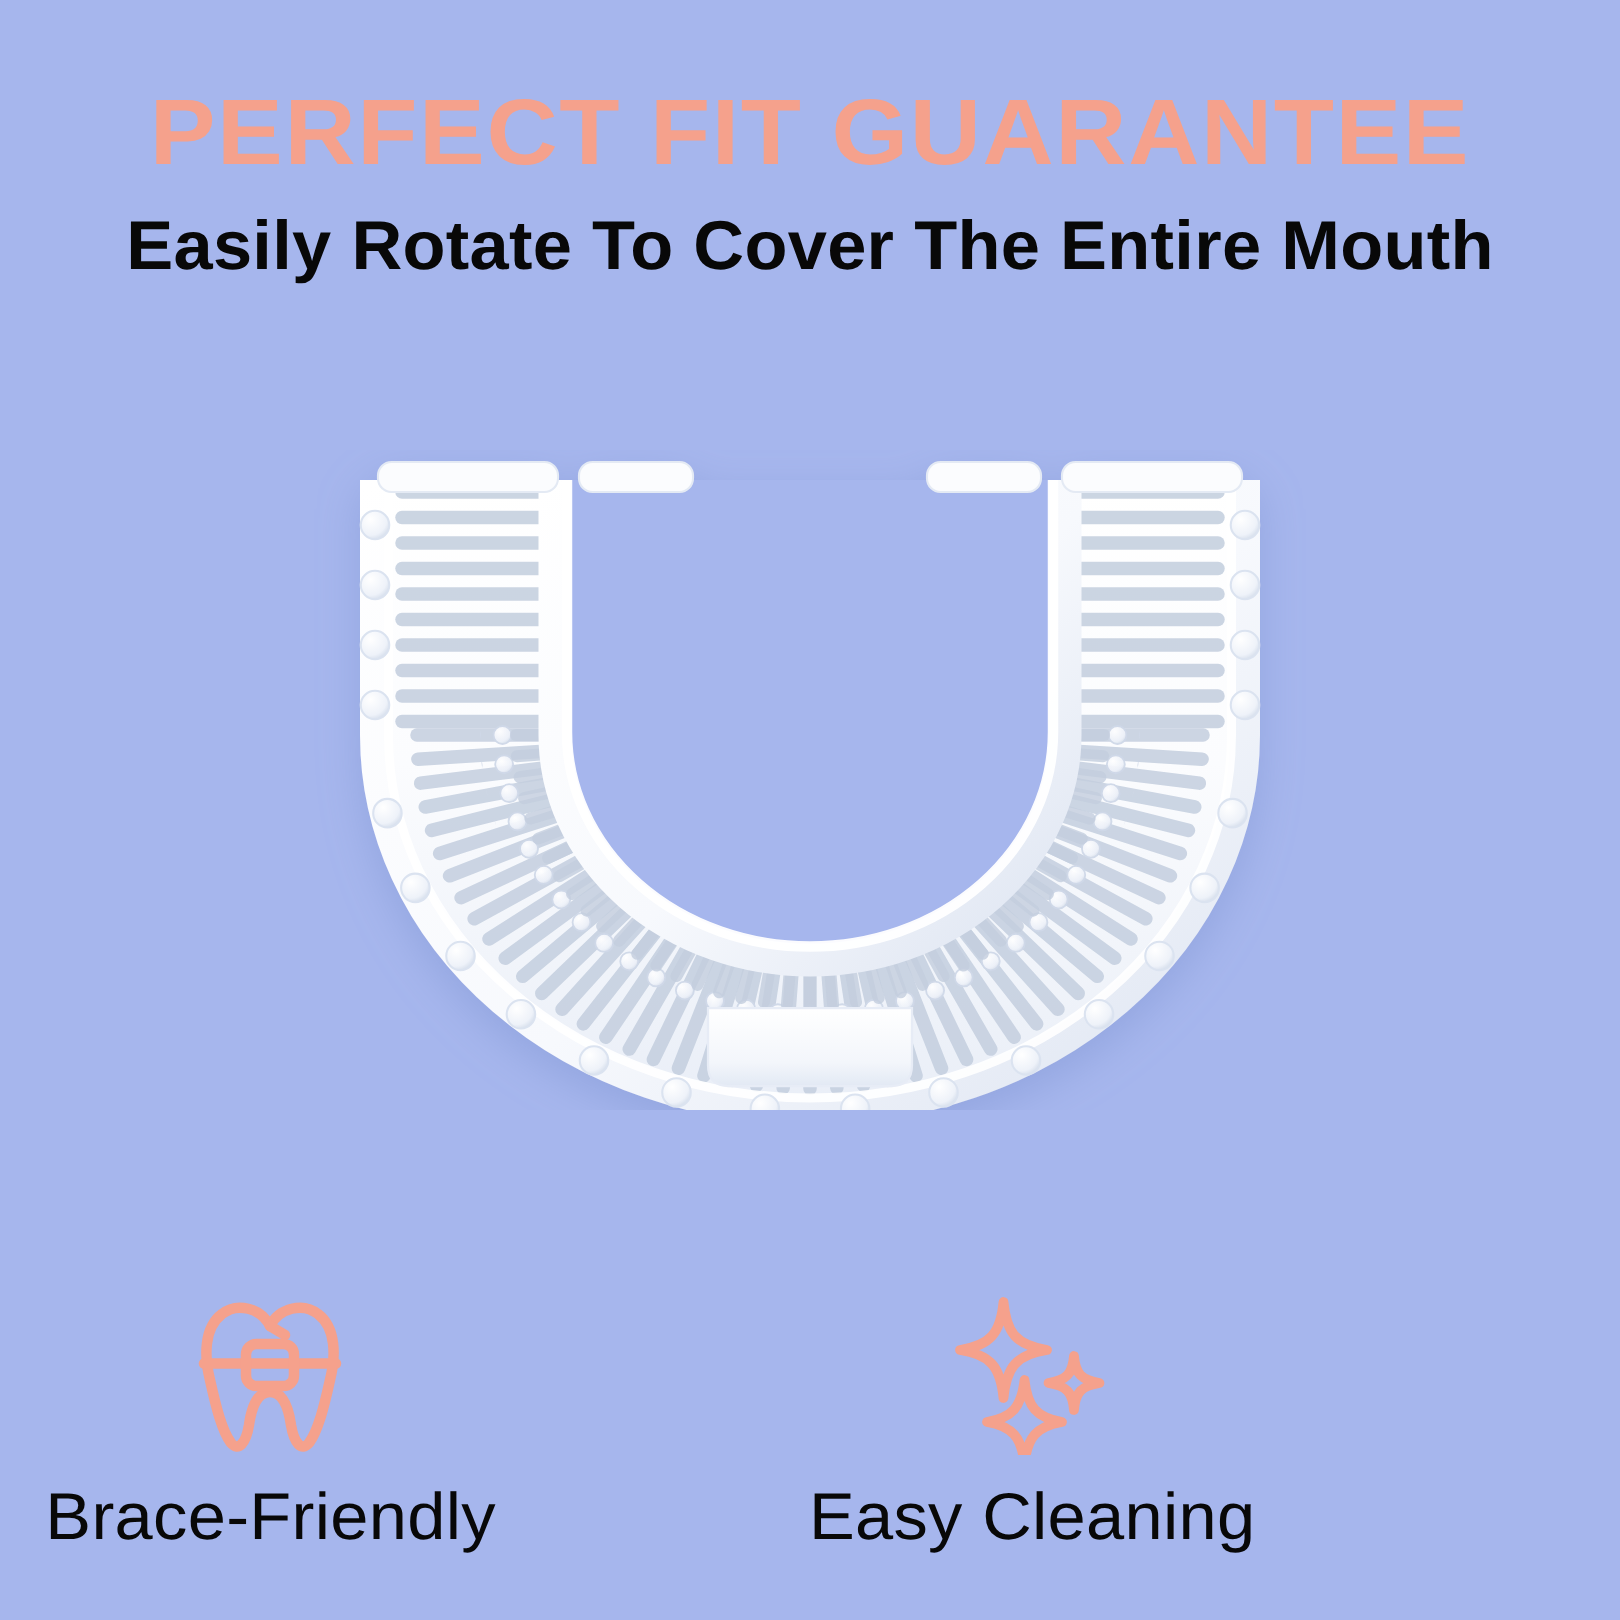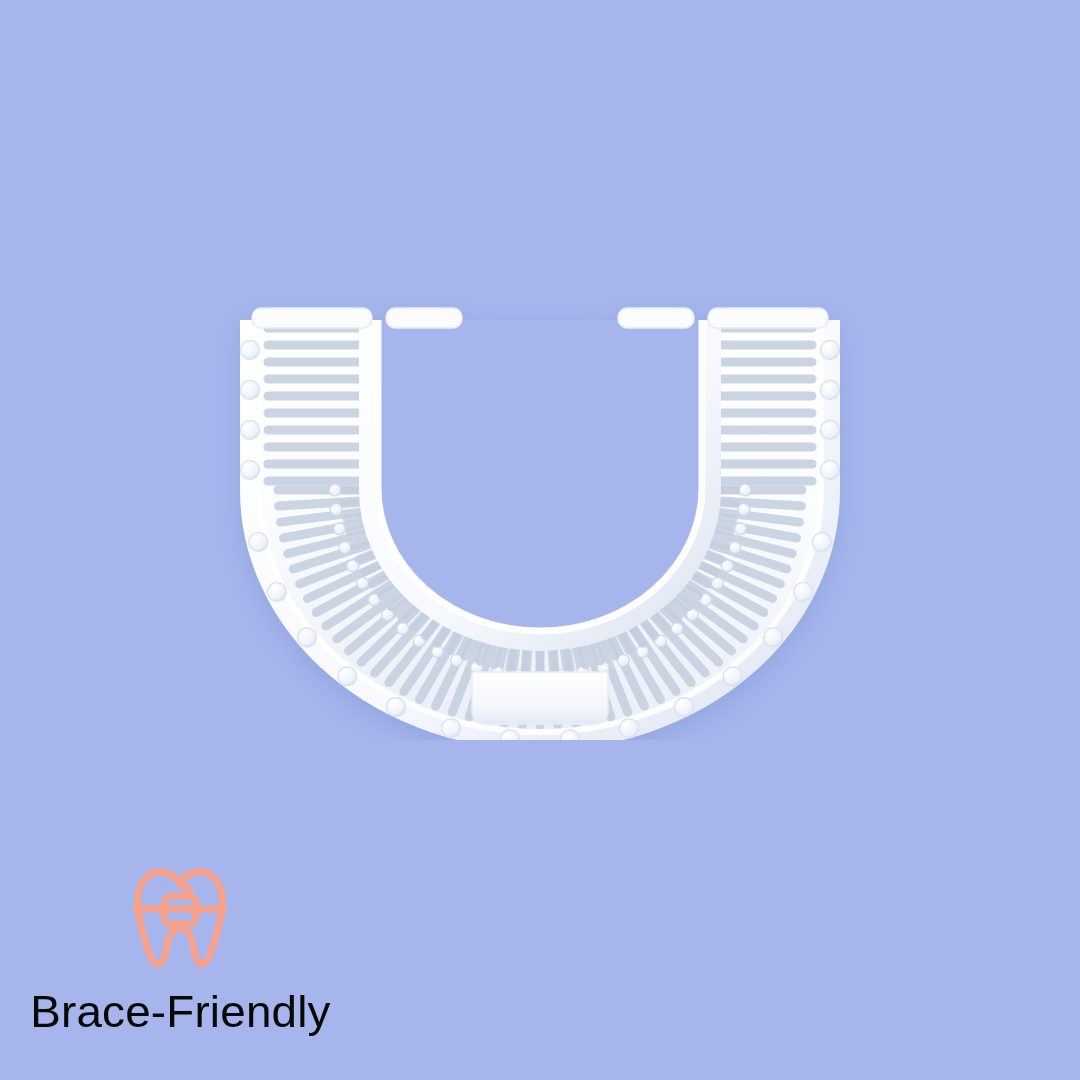--- a/index.html
+++ b/index.html
@@ -102,20 +102,24 @@
     white-space: nowrap;
     transform: scaleX(1.04);
     transform-origin: center;
   }
 </style>
 </head>
 <body>
 
 <div id="page">
 
+  <div id="header">
+    <div id="headline">PERFECT FIT GUARANTEE</div>
+    <div id="subhead">Easily Rotate To Cover The Entire Mouth</div>
+  </div>
 
   <div id="product-stage">
     <svg id="product-svg" width="700" height="440" viewBox="0 0 700 440">
       <defs>
 
         <linearGradient id="bodyGrad" x1="0" y1="0" x2="0" y2="1">
           <stop offset="0%" stop-color="#ffffff"></stop>
           <stop offset="45%" stop-color="#fbfcfe"></stop>
           <stop offset="100%" stop-color="#e9eef7"></stop>
         </linearGradient>
@@ -502,15 +506,37 @@
                    C 74 6, 58 10, 52 22 Z"></path>
           <path d="M52 22 L 62 28"></path>
           <line x1="8" y1="47" x2="96" y2="47"></line>
           <rect x="36" y="34" width="32" height="28" rx="7"></rect>
         </svg>
       </div>
       <div class="feature-label">Brace-Friendly</div>
     </div>
 
 
+    <div class="feature">
+      <div class="feature-icon">
+        <svg width="104" height="108" viewBox="0 0 104 108" fill="none" stroke="#f5a18c" stroke-width="6.5" stroke-linecap="round" stroke-linejoin="round">
+          <path d="M33 6
+                   C 35 27, 42 35, 62 38
+                   C 42 41, 35 49, 33 70
+                   C 31 49, 24 41, 4 38
+                   C 24 35, 31 27, 33 6 Z"></path>
+          <path d="M80 42
+                   C 81 54, 85 58, 97 60
+                   C 85 62, 81 66, 80 78
+                   C 79 66, 75 62, 63 60
+                   C 75 58, 79 54, 80 42 Z"></path>
+          <path d="M47 58
+                   C 49 76, 55 83, 72 86
+                   C 55 89, 49 96, 47 114
+                   C 45 96, 39 89, 22 86
+                   C 39 83, 45 76, 47 58 Z"></path>
+        </svg>
+      </div>
+      <div class="feature-label">Easy Cleaning</div>
+    </div>
 
   </div>
 </div>
 
 </body></html>

